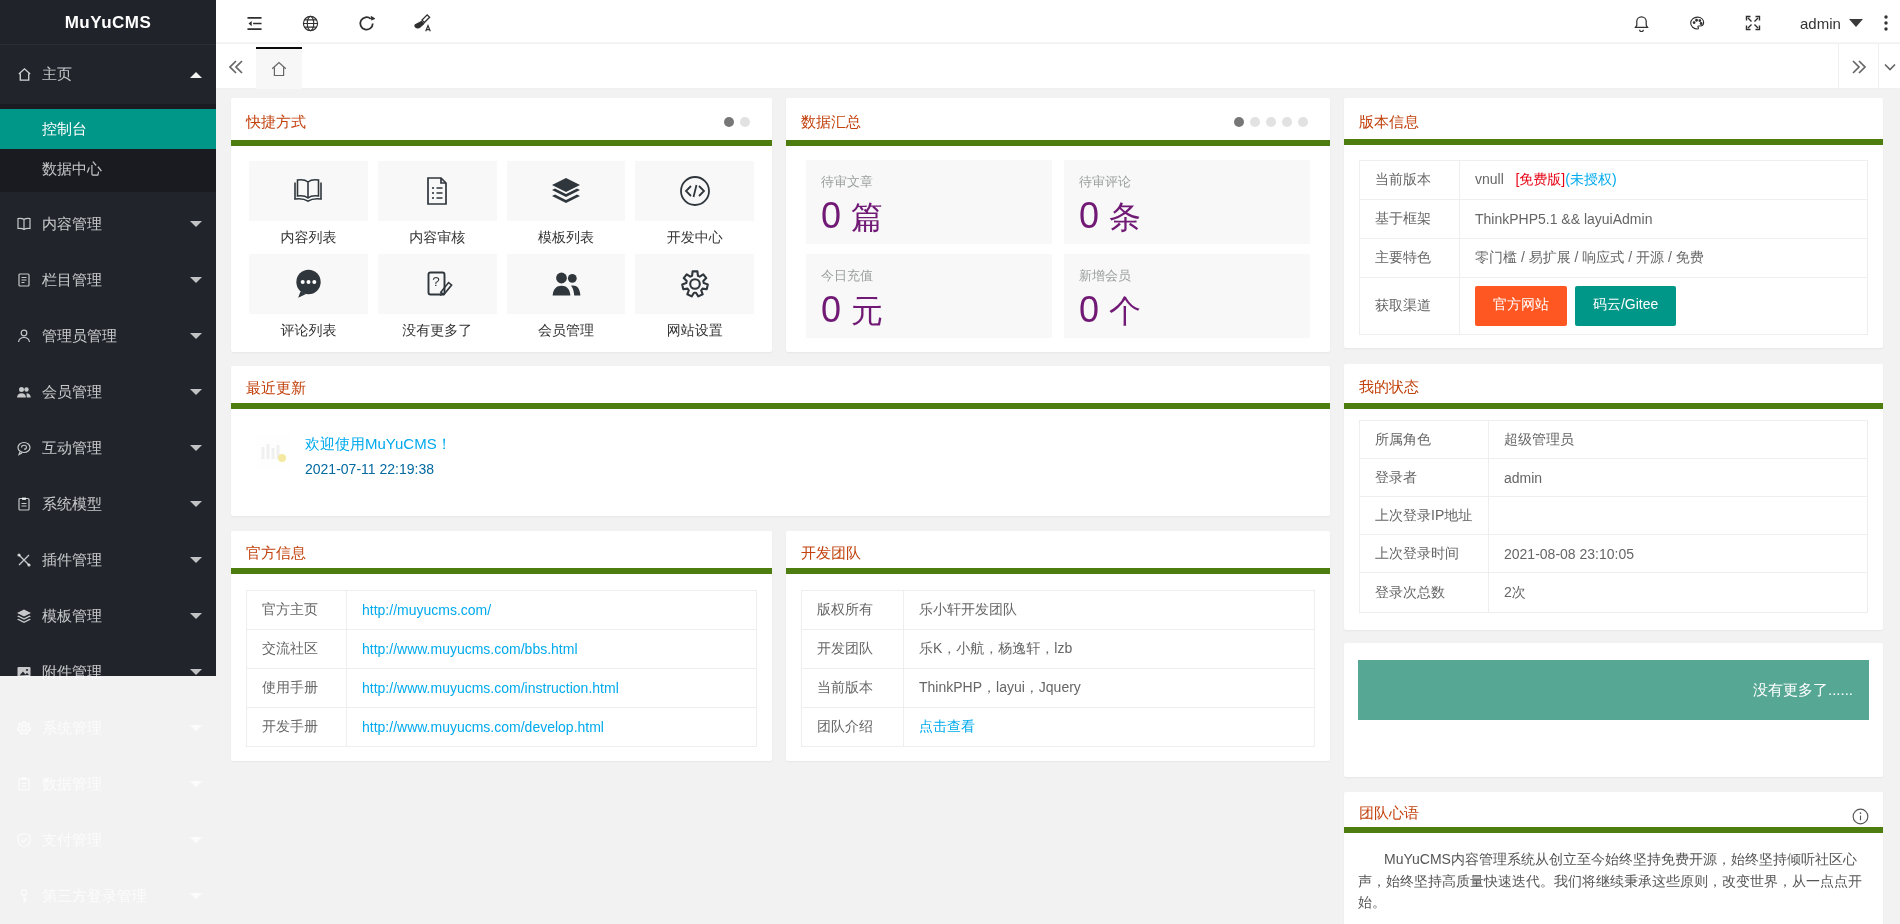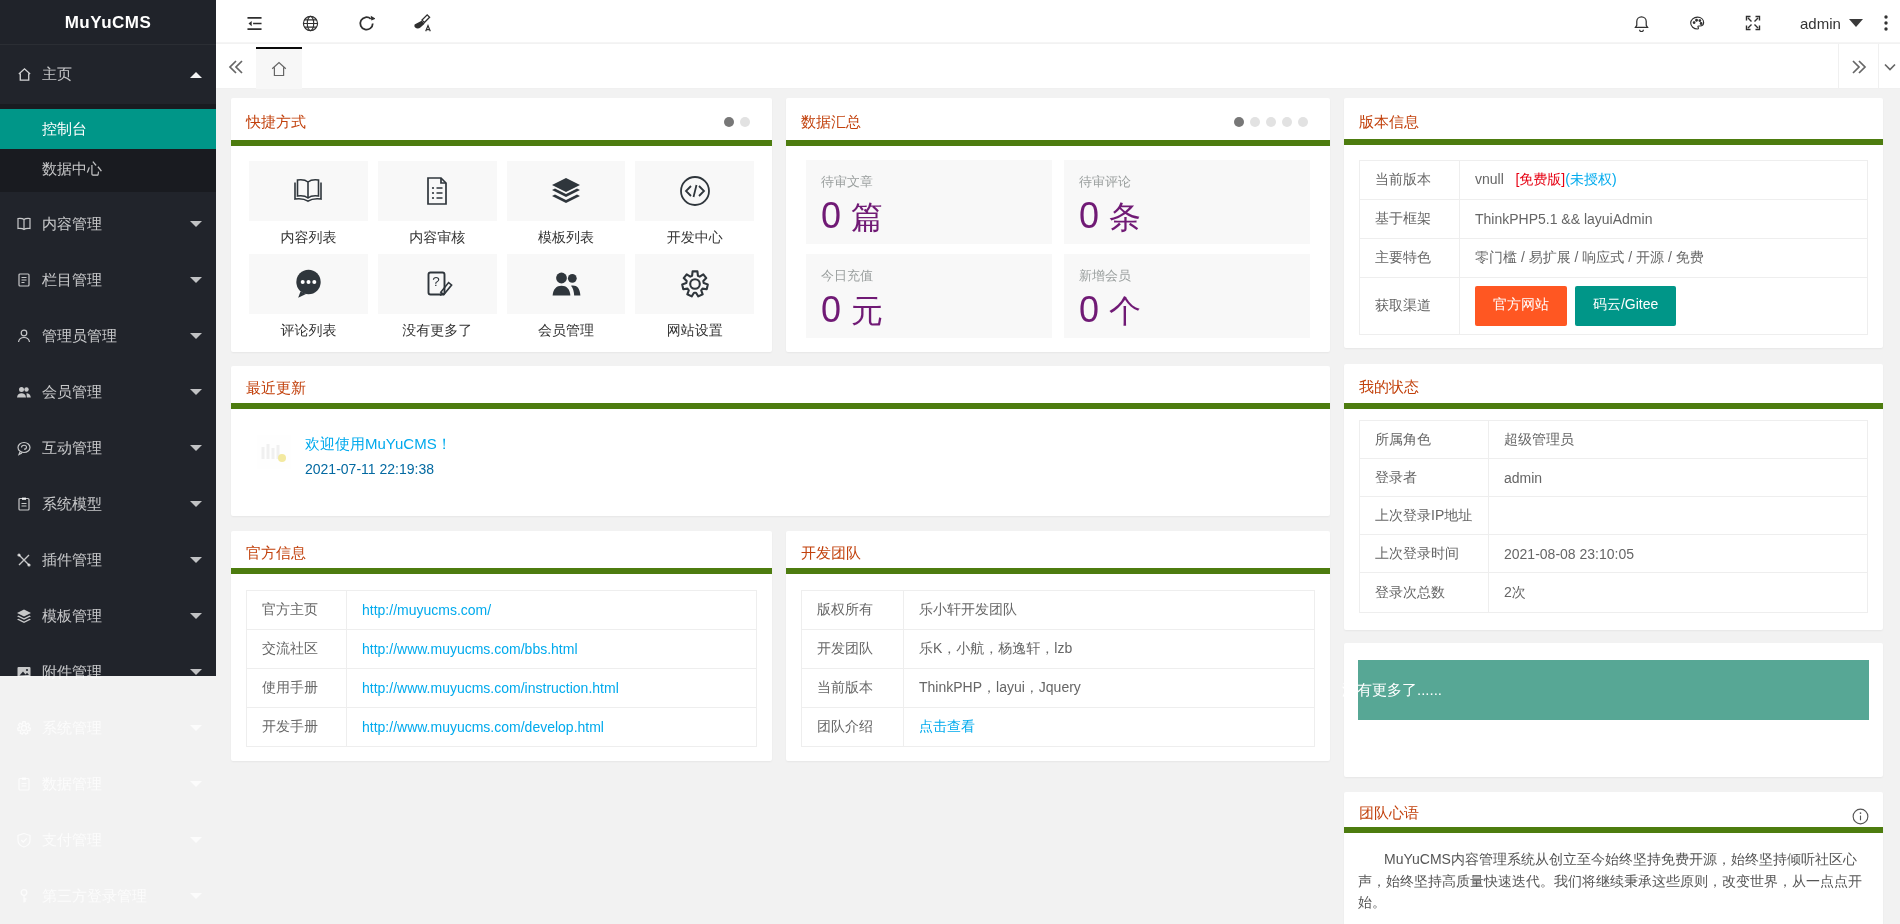--- a/index.html
+++ b/index.html
@@ -50,21 +50,21 @@
 table.t{border-collapse:collapse;width:100%;table-layout:fixed}
 table.t.rows38 td{height:38px}
 table.t.rows38 tr:last-child td{height:40px}
 table.t td{border:1px solid #eee;height:39px;padding:0 15px;font-size:14px;color:#666;vertical-align:middle}
 a.bl{color:#01aaed;text-decoration:none}
 
 .btn{display:inline-block;height:40px;line-height:36px;padding:0 18px;color:#fff;font-size:14px;border-radius:2px;text-align:center}
 .btn.orange{background:#ff5722}
 .btn.teal{background:#009688}
 
-.banner{margin:17px 14px 30px;height:60px;background:#57a795;color:#fff;display:flex;align-items:center;justify-content:flex-start;font-size:15px}
+.banner{margin:17px 14px 30px;height:60px;background:#57a795;color:#fff;display:flex;align-items:center;justify-content:flex-end;font-size:15px}
 </style>
 </head>
 <body>
 
 <div id="side">
   <div id="logo">MuYuCMS</div>
   <div class="nav-item" id="home-item">
     <span class="ic">
         <svg width="15" height="15" viewBox="0 0 16 16" fill="none" stroke="rgba(255,255,255,.8)" stroke-width="1.4">
           <path d="M2 7.5 8 2l6 5.5M3.5 6.8V14h9V6.8"></path>

